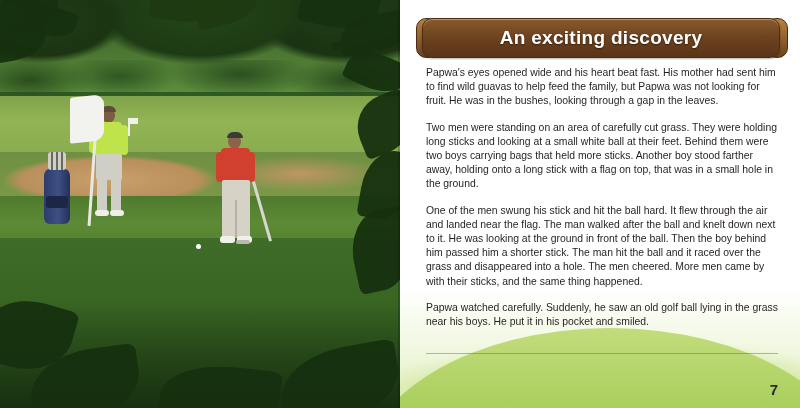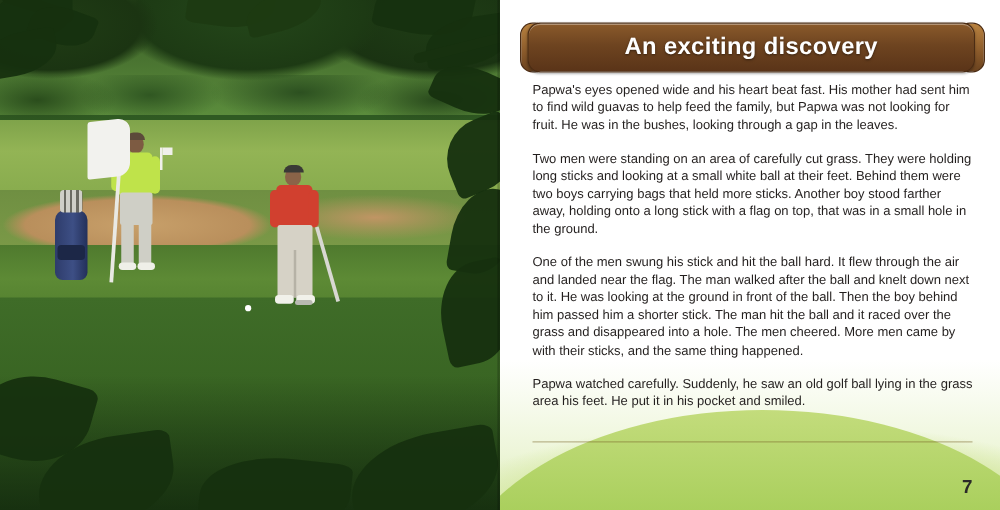--- a/index.html
+++ b/index.html
@@ -313,21 +313,21 @@
     <div class="banner-cap left"></div>
     <div class="banner-cap right"></div>
     <div class="banner">
       <div class="banner-title">An exciting discovery</div>
     </div>
 
     <div class="body-text">
       <p>Papwa's eyes opened wide and his heart beat fast.  His mother had sent him to find wild guavas to help feed the family, but Papwa was not looking for fruit.  He was in the bushes, looking through a gap in the leaves.</p>
       <p>Two men were standing on an area of carefully cut grass.  They were holding long sticks and looking at a small white ball at their feet.  Behind them were two boys carrying bags that held more sticks.  Another boy stood farther away, holding onto a long stick with a flag on top, that was in a small hole in the ground.</p>
       <p>One of the men swung his stick and hit the ball hard.  It flew through the air and landed near the flag.  The man walked after the ball and knelt down next to it.  He was looking at the ground in front of the ball.  Then the boy behind him passed him a shorter stick.  The man hit the ball and it raced over the grass and disappeared into a hole.  The men cheered.  More men came by with their sticks, and the same thing happened.</p>
-      <p>Papwa watched carefully.  Suddenly, he saw an old golf ball lying in the grass area his feet.  He put it in his pocket and smiled.</p>
+      <p>Papwa watched carefully.  Suddenly, he saw an old golf ball lying in the grass near his boys.  He put it in his pocket and smiled.</p>
     </div>
 
     <div class="caption-rule"></div>
 
     <div class="page-number">7</div>
   </div>
 
 </div>
 
 </body></html>

